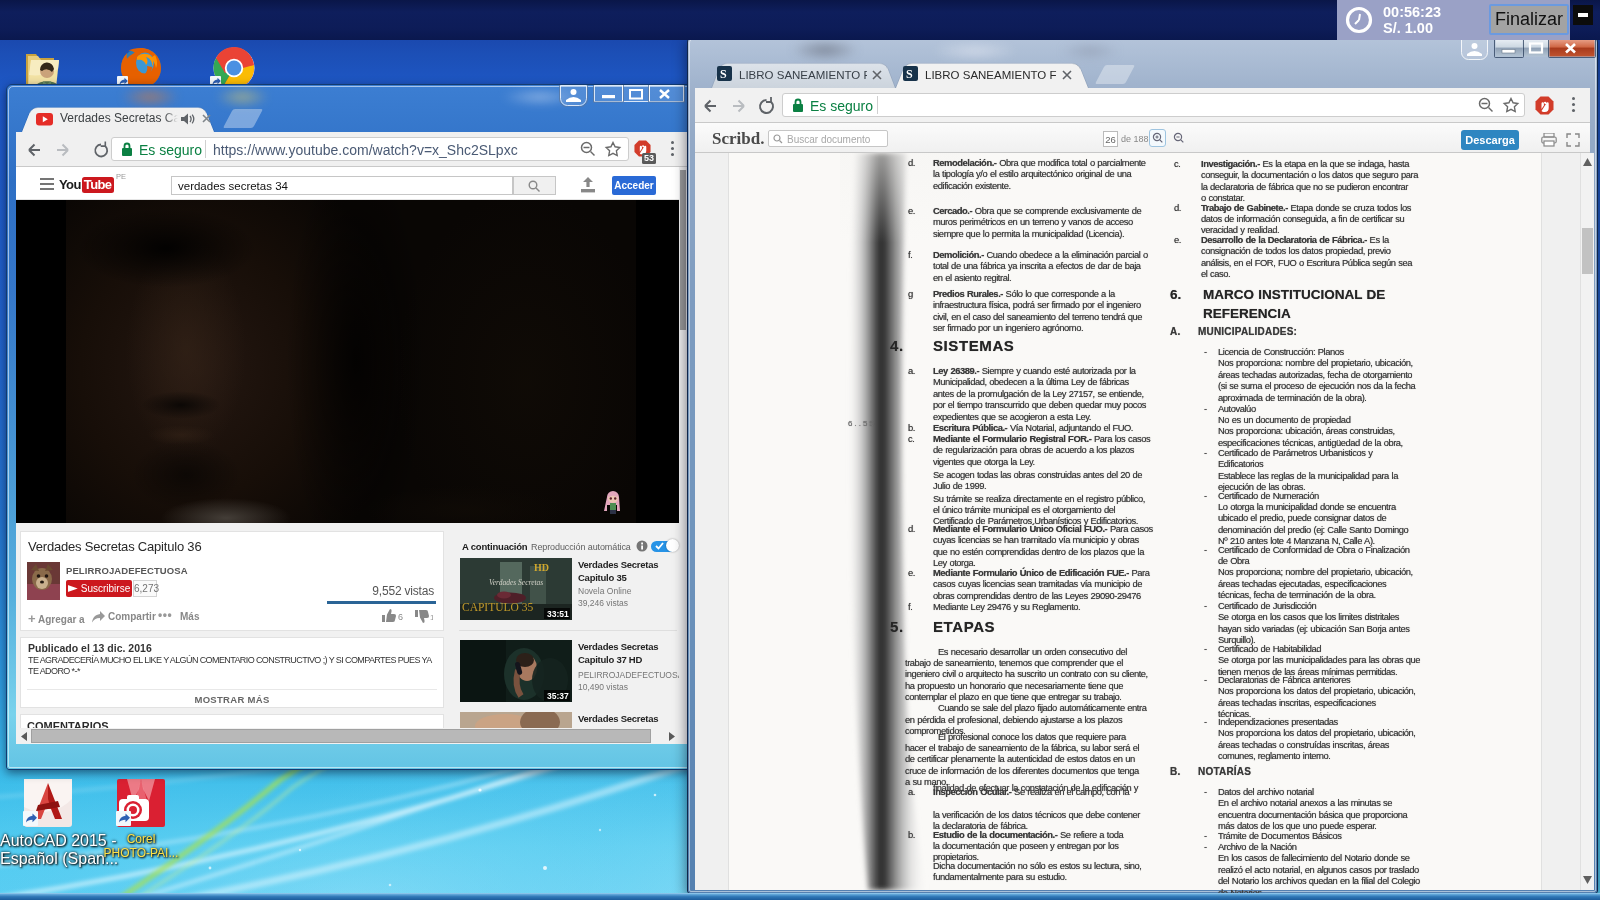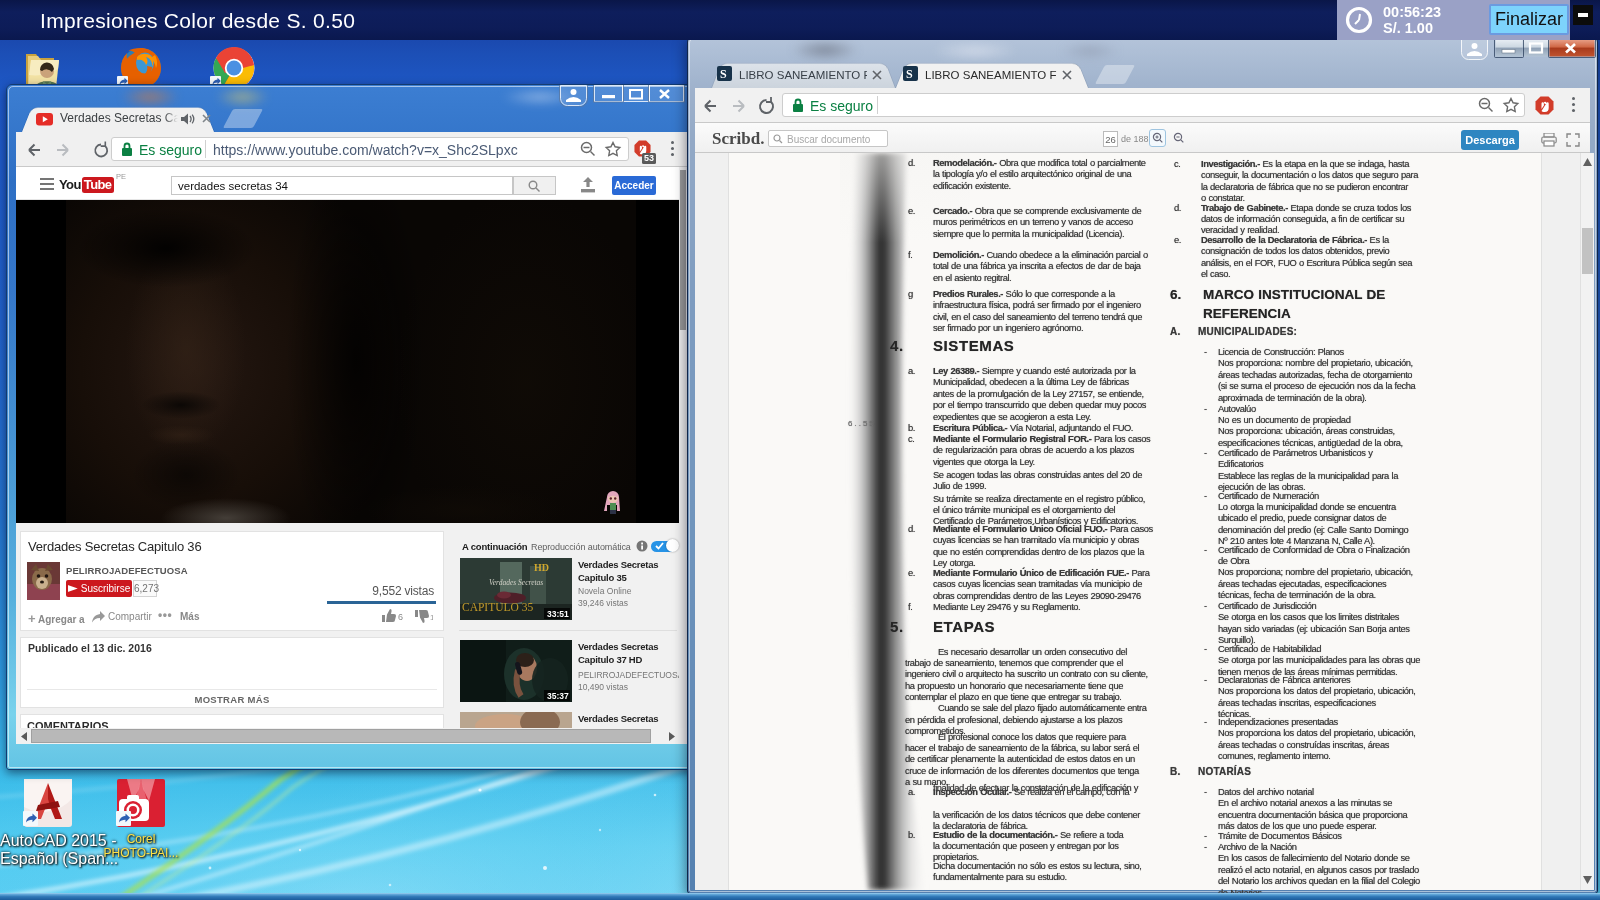--- a/index.html
+++ b/index.html
@@ -290,34 +290,35 @@
 </svg>
 <div class="abs nw" style="left:66px;top:565px;z-index:12;font-size:9.5px;font-weight:bold;color:#555;letter-spacing:0.1px">PELIRROJADEFECTUOSA</div>
 <div class="abs nw" style="left:66px;top:580px;width:66px;height:17px;z-index:12;background:#cc181e;border-radius:2px;color:#fff;font-size:10px;text-align:center;line-height:17px"><span style="display:inline-block;width:10px;height:7px;background:#fff;clip-path:polygon(0 0,100% 50%,0 100%);margin-right:3px"></span>Suscribirse</div>
 <div class="abs nw" style="left:133px;top:580px;width:24px;height:17px;z-index:12;background:#fafafa;border:1px solid #d3d3d3;color:#737373;font-size:10px;text-align:center;line-height:16px">6,273</div>
 <div class="abs nw" style="left:434px;top:584px;z-index:12;font-size:12px;color:#555;letter-spacing:-0.2px;transform:translateX(-100%)">9,552 vistas</div>
 <div class="abs" style="left:327px;top:601px;width:109px;height:3px;z-index:12;background:#2a6496"></div>
 <div class="abs nw" style="left:28px;top:611px;z-index:12;font-size:10px;font-weight:bold;color:#888"><span style="font-size:13px;color:#999">+</span> Agregar a</div>
 <svg class="abs" style="left:92px;top:611px;z-index:12" width="13" height="12" viewBox="0 0 13 12">
       <path d="M8,0 l5,5 -5,5 v-3 C4,7 1.5,9 0,11.5 C0.5,7 3,3.8 8,3 Z" fill="#999"></path>
     </svg>
-<div class="abs nw" style="left:108px;top:611px;z-index:12;font-size:10px;font-weight:normal;color:#888">Compartir</div>
+<div class="abs nw" style="left:108px;top:611px;z-index:12;font-size:10px;font-weight:bold;color:#888">Compartir</div>
 <div class="abs nw" style="left:158px;top:608px;z-index:12;font-size:12px;font-weight:bold;color:#999;letter-spacing:0.5px">•••</div>
 <div class="abs nw" style="left:180px;top:611px;z-index:12;font-size:10px;font-weight:bold;color:#888">Más</div>
 <svg class="abs" style="left:381px;top:609px;z-index:12" width="52" height="14" viewBox="0 0 52 14">
  <path d="M1,6 h3 v7 h-3 Z M5,13 h7 q2,0 2,-2 l1,-4 q0.3,-2 -2,-2 h-3 l0.6,-3 q0.3,-2 -1.6,-2 l-3,5.5 Z" fill="#888"></path>
  <text x="17" y="11" font-size="9" fill="#888">6</text>
  <g transform="translate(33,14) scale(1,-1)">
         <path d="M1,6 h3 v7 h-3 Z M5,13 h7 q2,0 2,-2 l1,-4 q0.3,-2 -2,-2 h-3 l0.6,-3 q0.3,-2 -1.6,-2 l-3,5.5 Z" fill="#888"></path>
       </g>
  <text x="49" y="11" font-size="8" fill="#999">1</text>
 </svg>
 
 <div class="abs" style="left:20px;top:637px;width:424px;height:71px;z-index:11;background:#fff;border:1px solid #e2e2e2"></div>
 <div class="abs nw" style="left:28px;top:642px;z-index:12;font-size:10.5px;font-weight:bold;color:#333">Publicado el 13 dic. 2016</div>
+<div class="abs nw" style="left:28px;top:655px;z-index:12;font-size:9px;color:#333;line-height:11px;letter-spacing:-0.6px">TE AGRADECERÍA MUCHO EL LIKE Y ALGÚN COMENTARIO CONSTRUCTIVO ;) Y SI COMPARTES PUES YA<br>TE ADORO *-*</div>
 <div class="abs" style="left:27px;top:689px;width:410px;height:1px;z-index:12;background:#e8e8e8"></div>
 <div class="abs nw" style="left:232px;top:694px;z-index:12;font-size:9.5px;font-weight:bold;color:#666;letter-spacing:0.3px;transform:translateX(-50%)">MOSTRAR MÁS</div>
 
 <div class="abs" style="left:20px;top:714px;width:424px;height:15px;z-index:11;background:#fff;border:1px solid #e2e2e2;border-bottom:none"></div>
 <div class="abs nw" style="left:27px;top:720px;z-index:12;font-size:11px;font-weight:bold;color:#2a2a2a;height:9px;overflow:hidden">COMENTARIOS</div>
 
 <div class="abs nw" style="left:462px;top:541px;z-index:12;font-size:9.5px;font-weight:bold;color:#1a1a1a;letter-spacing:-0.2px">A continuación</div>
 <div class="abs nw" style="left:531px;top:542px;z-index:12;font-size:9px;color:#606060;letter-spacing:-0.1px">Reproducción automática</div>
 <svg class="abs" style="left:636px;top:540px;z-index:12" width="12" height="12" viewBox="0 0 12 12">
       <circle cx="6" cy="6" r="5.5" fill="#757575"></circle>
@@ -627,21 +628,21 @@
 <div class="dt" style="left:1201px;top:158.0px"><b>Investigación.-</b> Es la etapa en la que se indaga, hasta</div>
 <div class="dt" style="left:1201px;top:169.4px">conseguir, la documentación o los datos que seguro para</div>
 <div class="dt" style="left:1201px;top:180.8px">la declaratoria de fábrica que no se pudieron encontrar</div>
 <div class="dt" style="left:1201px;top:192.2px">o constatar.</div>
 <div class="dt" style="left:1174px;top:201.5px">d.</div>
 <div class="dt" style="left:1201px;top:201.5px"><b>Trabajo de Gabinete.-</b> Etapa donde se cruza todos los</div>
 <div class="dt" style="left:1201px;top:212.9px">datos de información conseguida, a fin de certificar su</div>
 <div class="dt" style="left:1201px;top:224.3px">veracidad y realidad.</div>
 <div class="dt" style="left:1174px;top:234px">e.</div>
 <div class="dt" style="left:1201px;top:234.0px"><b>Desarrollo de la Declaratoria de Fábrica.-</b> Es la</div>
-<div class="dt" style="left:1201px;top:245.4px">consignación de todos los datos obtenidos, previo</div>
+<div class="dt" style="left:1201px;top:245.4px">consignación de todos los datos propiedad, previo</div>
 <div class="dt" style="left:1201px;top:256.8px">análisis, en el FOR, FUO o Escritura Pública según sea</div>
 <div class="dt" style="left:1201px;top:268.2px">el caso.</div>
 <div class="dt" style="left:1170px;top:287px"><span class="h2">6.</span></div>
 <div class="dt" style="left:1203px;top:287px"><span class="h2">MARCO INSTITUCIONAL DE</span></div>
 <div class="dt" style="left:1203px;top:306px"><span class="h2">REFERENCIA</span></div>
 <div class="dt" style="left:1170px;top:326px"><b class="sb">A.</b></div>
 <div class="dt" style="left:1198px;top:326px"><b class="sb">MUNICIPALIDADES:</b></div>
 <div class="dt" style="left:1204px;top:346px">-</div>
 <div class="dt" style="left:1218px;top:346.0px">Licencia de Construcción: Planos</div>
 <div class="dt" style="left:1218px;top:357.4px">Nos proporciona: nombre del propietario, ubicación,</div>
@@ -700,23 +701,22 @@
 <div class="dt" style="left:1218px;top:829.7px">Trámite de Documentos Básicos</div>
 <div class="dt" style="left:1204px;top:841px">-</div>
 <div class="dt" style="left:1218px;top:841.0px">Archivo de la Nación</div>
 <div class="dt" style="left:1218px;top:852.4px">En los casos de fallecimiento del Notario donde se</div>
 <div class="dt" style="left:1218px;top:863.8px">realizó el acto notarial, en algunos casos por traslado</div>
 <div class="dt" style="left:1218px;top:875.2px">del Notario los archivos quedan en la filial del Colegio</div>
 <div class="dt" style="left:1218px;top:886.6px">de Notarios.</div>
 <div class="dt" style="left:848px;top:419px;color:#777;font-size:8px;letter-spacing:2px">6..55</div>
 
 <div class="abs" style="left:0;top:0;width:1600px;height:40px;z-index:40;background:linear-gradient(180deg,#0a1648 0%,#0e1e5c 30%,#0d1c58 70%,#0a184e 100%)"></div>
-<div class="abs nw" style="left:40px;top:9px;z-index:41;font-size:21px;color:#fff;letter-spacing:0.3px">Impresiones Color desde S. 0.50</div>
 <div class="abs" style="left:1337px;top:0px;width:233px;height:40px;z-index:41;background:#9aa1c6"></div>
 <svg class="abs" style="left:1345px;top:6px;z-index:42" width="28" height="28" viewBox="0 0 28 28">
  <circle cx="14" cy="14" r="11.5" fill="none" stroke="#fff" stroke-width="3.2"></circle>
  <path d="M14,14 L10,18 M14,14 L15,8" stroke="#fff" stroke-width="2"></path>
 </svg>
 <div class="abs nw" style="left:1383px;top:4px;z-index:42;font-size:14.5px;font-weight:bold;color:#fff">00:56:23</div>
 <div class="abs nw" style="left:1383px;top:20px;z-index:42;font-size:14.5px;font-weight:bold;color:#fff">S/. 1.00</div>
-<div class="abs nw" style="left:1489px;top:4px;width:80px;height:31px;z-index:42;background:#7dd3fc;border:2px solid #6b9ae0;border-radius:2px;font-size:18px;color:#111;text-align:center;line-height:27px">Finalizar</div>
+<div class="abs nw" style="left:1489px;top:4px;width:80px;height:31px;z-index:42;background:#a3a3a3;border:2px solid #6b9ae0;border-radius:2px;font-size:18px;color:#111;text-align:center;line-height:27px">Finalizar</div>
 <div class="abs" style="left:1573px;top:5px;width:20px;height:20px;z-index:42;background:#0c0c0c"></div>
 <div class="abs" style="left:1578px;top:13px;width:10px;height:3.5px;z-index:43;background:#fff"></div>
 </div>
 </body></html>

